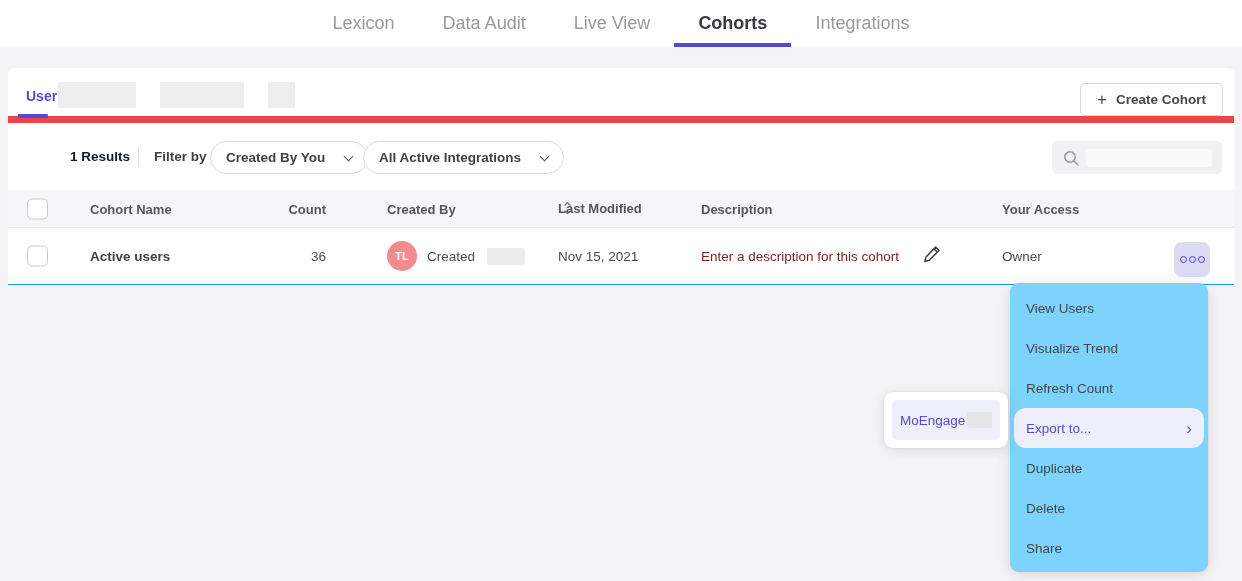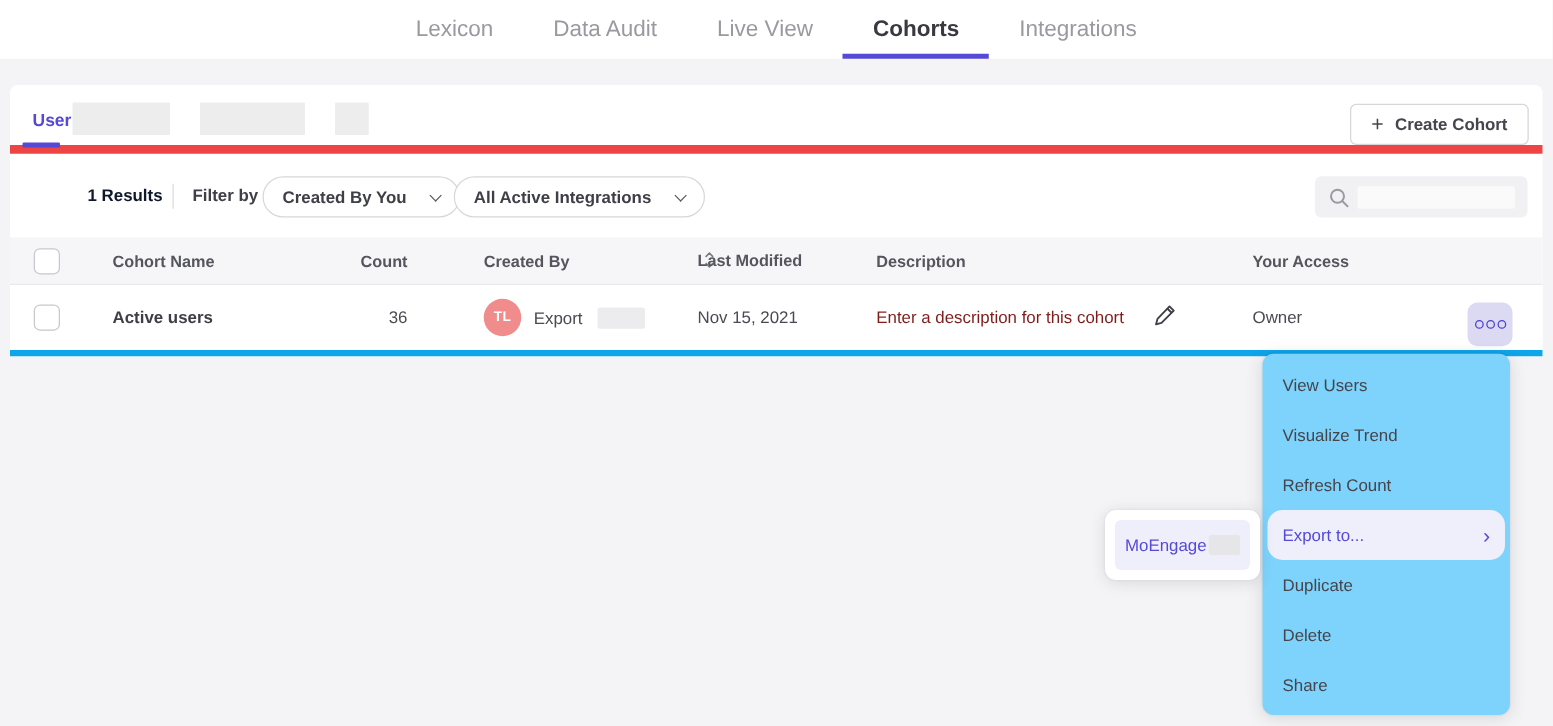--- a/index.html
+++ b/index.html
@@ -100,21 +100,21 @@
 
   .checkbox {
     position: absolute; left: 19px; top: 50%; transform: translateY(-50%);
     width: 21px; height: 21px; background: #fff;
     border: 1.5px solid #c8c8cd; border-radius: 5px; cursor: pointer;
   }
   .sort-icon { display: inline-block; vertical-align: -1px; margin-left: 5px; }
 
   .data-row {
     position: relative; height: 57px; background: #fff;
-    border-bottom: 5px solid #0ea5e9; font-size: 13.5px; color: #4a4a52;
+    border-bottom: 1px solid #0ea5e9; font-size: 13.5px; color: #4a4a52;
   }
   .cohort-name { font-weight: 700; color: #3e3e46; }
   .created-cell { display: flex; align-items: center; gap: 10px; }
   .avatar {
     width: 30px; height: 30px; border-radius: 50%;
     background: #f08c8c; color: #fff;
     display: flex; align-items: center; justify-content: center;
     font-size: 11px; font-weight: 700; letter-spacing: .3px;
   }
   .name-redact { width: 38px; height: 17px; background: #ececee; border-radius: 2px; margin-left: 2px; }
@@ -142,21 +142,21 @@
   }
   .menu-item.highlight {
     margin: 0 4px; padding: 0 12px; border-radius: 12px;
     background: #efeefb; color: #5649d6;
     justify-content: space-between;
   }
   .menu-item .chev-right { font-size: 17px; color: #5649d6; line-height: 1; }
 
   
   .submenu {
-    position: absolute; left: 884px; top: 408px; width: 124px; height: 56px;
+    position: absolute; left: 884px; top: 392px; width: 124px; height: 56px;
     background: #fff; border-radius: 9px; padding: 8px;
     box-shadow: 0 2px 12px rgba(40,40,60,.13), 0 0 2px rgba(40,40,60,.08);
   }
   .submenu-item {
     height: 40px; border-radius: 5px; background: #efeefb;
     display: flex; align-items: center; padding: 0 8px;
     font-size: 13.5px; color: #5649d6; cursor: pointer;
   }
   .submenu-redact { width: 34px; height: 16px; background: #e6e6e8; border-radius: 2px; margin-left: 2px; }
 </style>
@@ -218,21 +218,21 @@
     <span class="col-desc">Description</span>
     <span class="col-access">Your Access</span>
   </div>
 
   <div class="data-row">
     <span class="checkbox"></span>
     <span class="cell col-name cohort-name">Active users</span>
     <span class="cell col-count">36</span>
     <span class="cell col-created created-cell">
       <span class="avatar">TL</span>
-      <span>Export</span>
+      <span>Created</span>
       <span class="name-redact"></span>
     </span>
     <span class="cell col-mod">Nov 15, 2021</span>
     <span class="cell col-desc desc-placeholder">Enter a description for this cohort</span>
     <span class="cell pencil">
       <svg width="20" height="20" viewBox="0 0 20 20">
         <path d="M13.6 2.6 l3.4 3.4 L7.2 15.8 l-4.4 1.2 1.2-4.4 z" fill="none" stroke="#3f3f46" stroke-width="1.5" stroke-linejoin="round"></path>
         <line x1="11.9" y1="4.3" x2="15.3" y2="7.7" stroke="#3f3f46" stroke-width="1.5"></line>
       </svg>
     </span>

